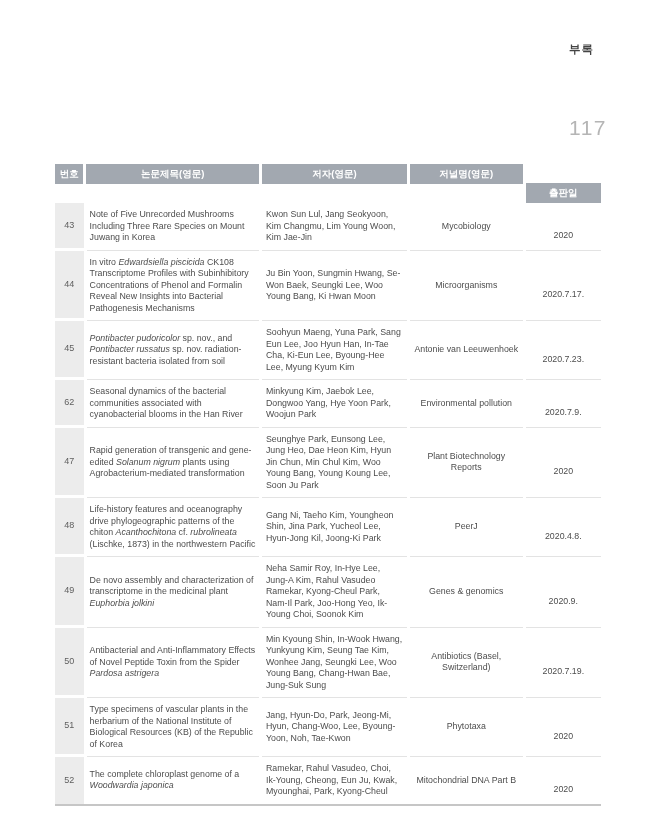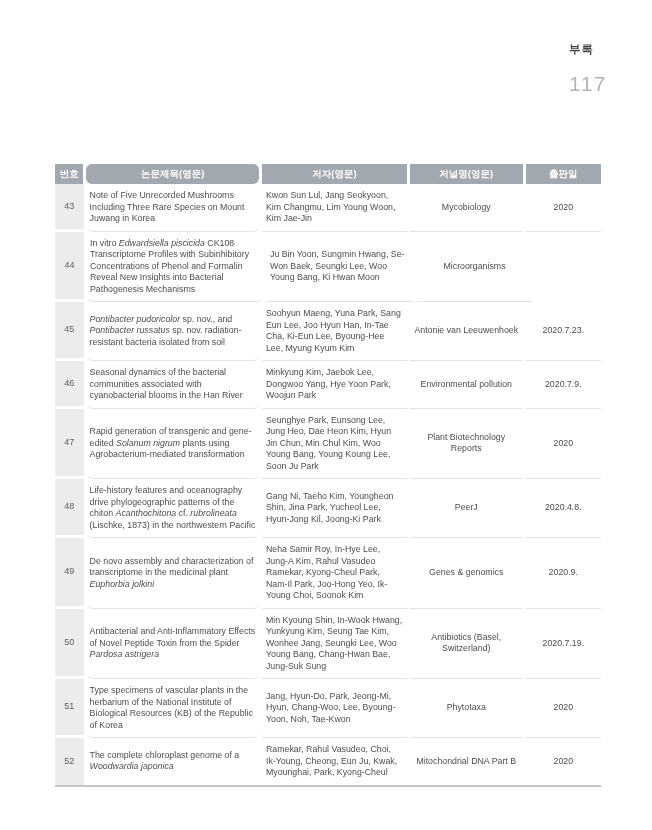--- a/index.html
+++ b/index.html
@@ -32,20 +32,21 @@
   .appendix-label{
     font-size:11.5px;
     font-weight:bold;
     color:var(--label-text);
     letter-spacing:1px;
   }
   .page-number{
     font-size:21px;
     color:var(--page-num);
     letter-spacing:1.5px;
+    margin-top:44px;
   }
   .table-wrap{
     position:absolute;
     left:55px;
     top:164px;
     width:546px;
     border-bottom:2px solid var(--table-bottom);
   }
   .thead{
     display:flex;
@@ -85,24 +86,24 @@
   }
   .row:last-child .td-no{border-bottom:none;}
   .td-title{padding:6px 3px;}
   .td-auth{padding:6px 4px;}
   .td-journal,.td-date{
     justify-content:center;
     text-align:center;
     padding:6px 2px;
   }
   .w-no{width:29px;}
-  .w-title{width:176px;border-radius:6px;}
+  .w-title{width:176px;}
   .w-auth{width:148px;}
   .w-journal{width:115px;}
-  .w-date{width:77px;}
+  .w-date{width:77px;margin-top:19px;}
 </style>
 </head>
 <body>
 
 <div class="page-header">
   <span class="appendix-label">부록</span>
   <span class="page-number">117</span>
 </div>
 
 <div class="table-wrap">
@@ -133,38 +134,41 @@
         <div class="td td-no w-no">44</div>
         <div class="td td-title w-title">
           <div><span>In vitro </span><i>Edwardsiella piscicida</i><span> CK108 Transcriptome Profiles with Subinhibitory Concentrations of Phenol and Formalin Reveal New Insights into Bacterial Pathogenesis Mechanisms</span></div>
         </div>
         <div class="td td-auth w-auth">
           <div>Ju Bin Yoon, Sungmin Hwang, Se-Won Baek, Seungki Lee, Woo Young Bang, Ki Hwan Moon</div>
         </div>
         <div class="td td-journal w-journal">
           <div>Microorganisms</div>
         </div>
+        <div class="td td-date w-date">
+          <div>2020.7.17.</div>
+        </div>
       </div>
       <div class="row">
         <div class="td td-no w-no">45</div>
         <div class="td td-title w-title">
           <div><i>Pontibacter pudoricolor</i><span> sp. nov., and </span><i>Pontibacter russatus</i><span> sp. nov. radiation-resistant bacteria isolated from soil</span></div>
         </div>
         <div class="td td-auth w-auth">
           <div>Soohyun Maeng, Yuna Park, Sang Eun Lee, Joo Hyun Han, In-Tae Cha, Ki-Eun Lee, Byoung-Hee Lee, Myung Kyum Kim</div>
         </div>
         <div class="td td-journal w-journal">
           <div>Antonie van Leeuwenhoek</div>
         </div>
         <div class="td td-date w-date">
           <div>2020.7.23.</div>
         </div>
       </div>
       <div class="row">
-        <div class="td td-no w-no">46</div>
+        <div class="td td-no w-no">62</div>
         <div class="td td-title w-title">
           <div><span>Seasonal dynamics of the bacterial communities associated with cyanobacterial blooms in the Han River</span></div>
         </div>
         <div class="td td-auth w-auth">
           <div>Minkyung Kim, Jaebok Lee, Dongwoo Yang, Hye Yoon Park, Woojun Park</div>
         </div>
         <div class="td td-journal w-journal">
           <div>Environmental pollution</div>
         </div>
         <div class="td td-date w-date">

